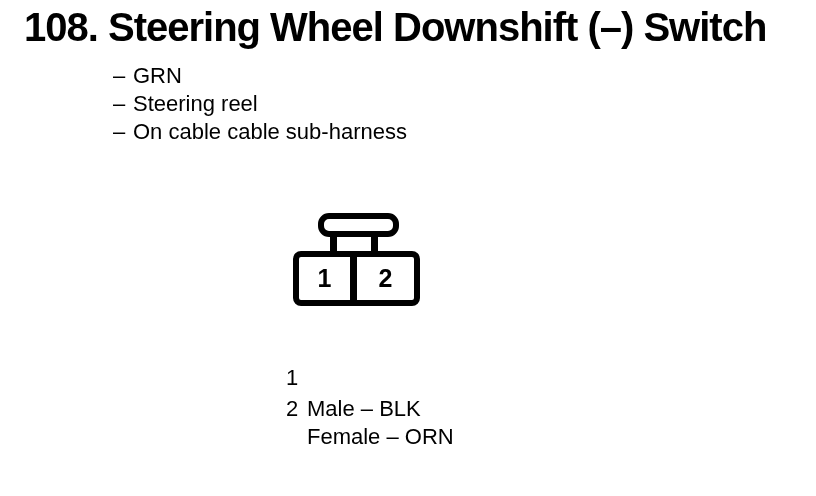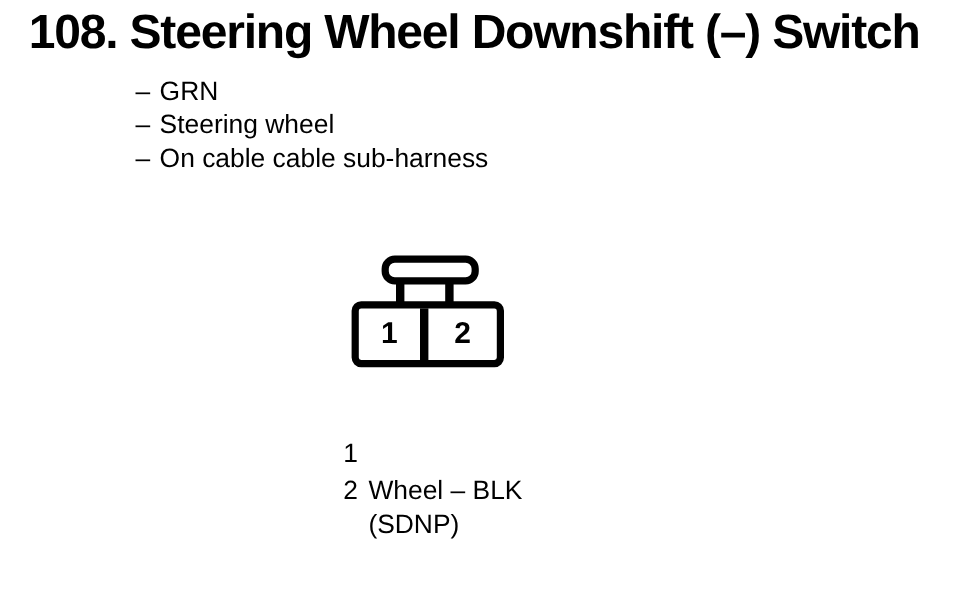--- a/index.html
+++ b/index.html
@@ -69,21 +69,21 @@
 
   <h1 class="title">108. Steering Wheel Downshift (–) Switch</h1>
 
   <ul class="bullets">
     <li>
       <span class="bullet-dash">–</span>
       <span>GRN</span>
     </li>
     <li>
       <span class="bullet-dash">–</span>
-      <span>Steering wheel</span>
+      <span>Steering reel</span>
     </li>
     <li>
       <span class="bullet-dash">–</span>
       <span>On cable cable sub-harness</span>
     </li>
   </ul>
 
   <div>
     <div class="tab-leg tab-leg-left"></div>
     <div class="tab-leg tab-leg-right"></div>
@@ -98,19 +98,19 @@
     </div>
   </div>
 
   <div class="legend">
     <div class="legend-row">
       <span class="legend-pin-num">1</span>
     </div>
     <div class="legend-row">
       <span class="legend-pin-num">2</span>
       <div class="legend-lines">
-        <div>Wheel – BLK</div>
-        <div>(SDNP)</div>
+        <div>Male – BLK</div>
+        <div>Female – ORN</div>
       </div>
     </div>
   </div>
 
 </div>
 
 </body></html>

